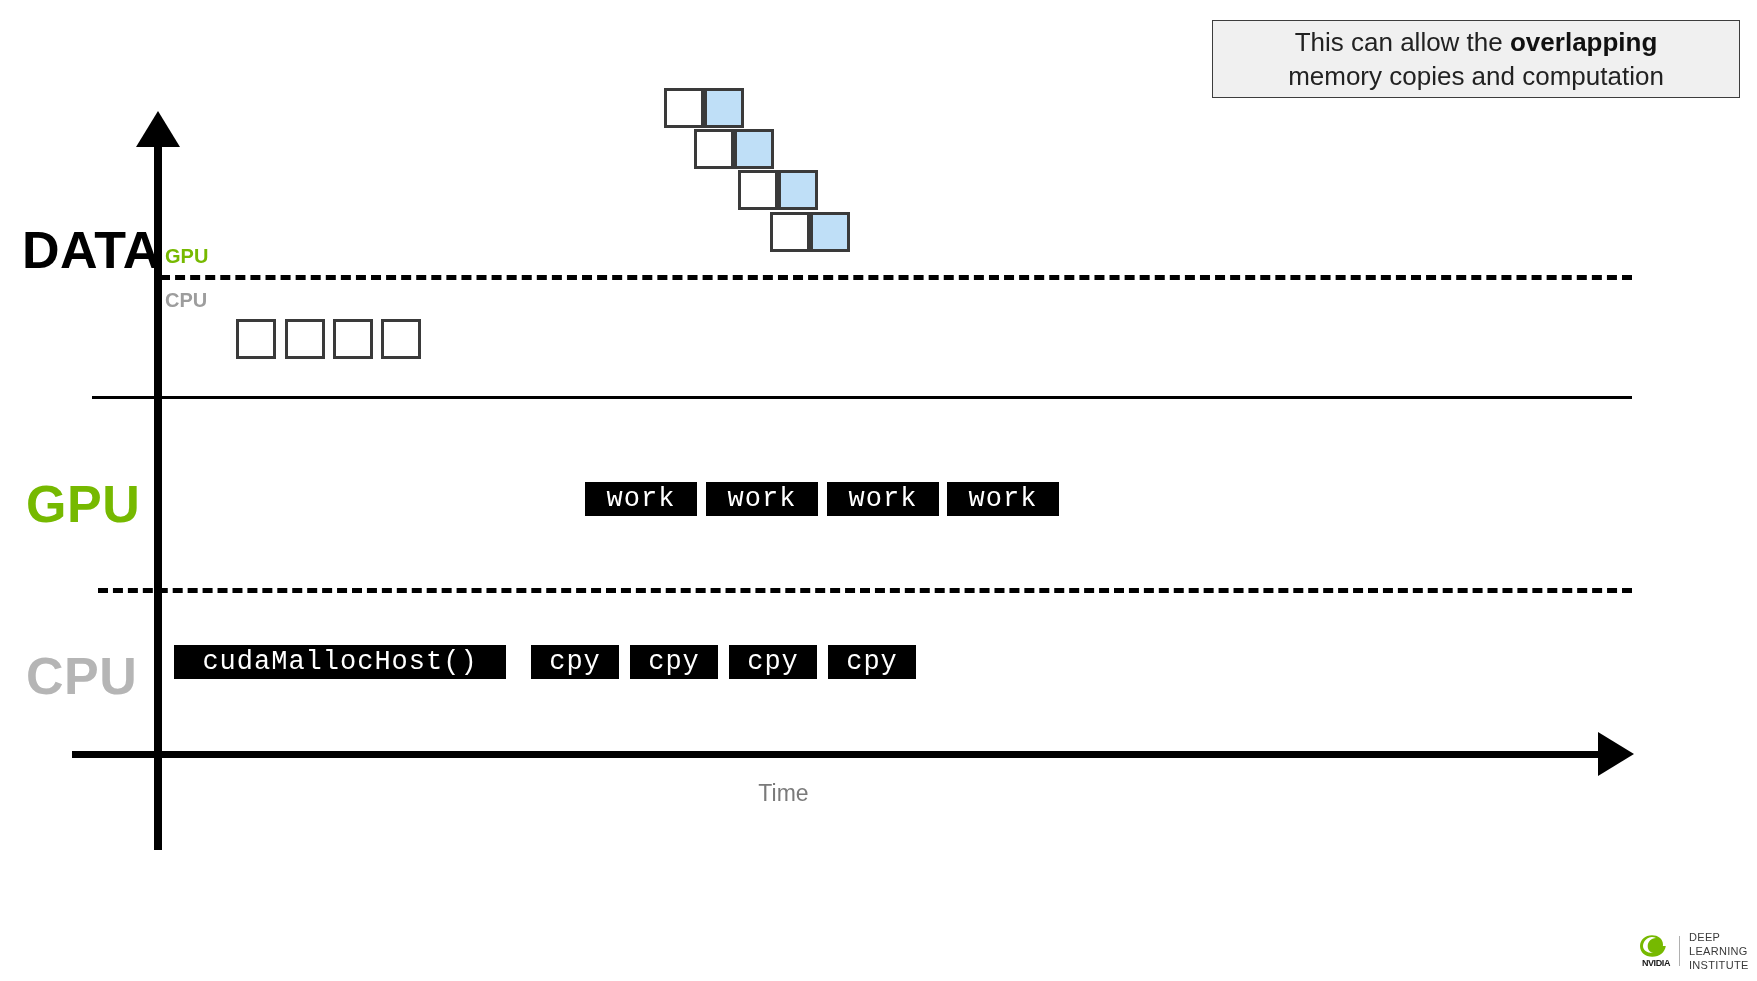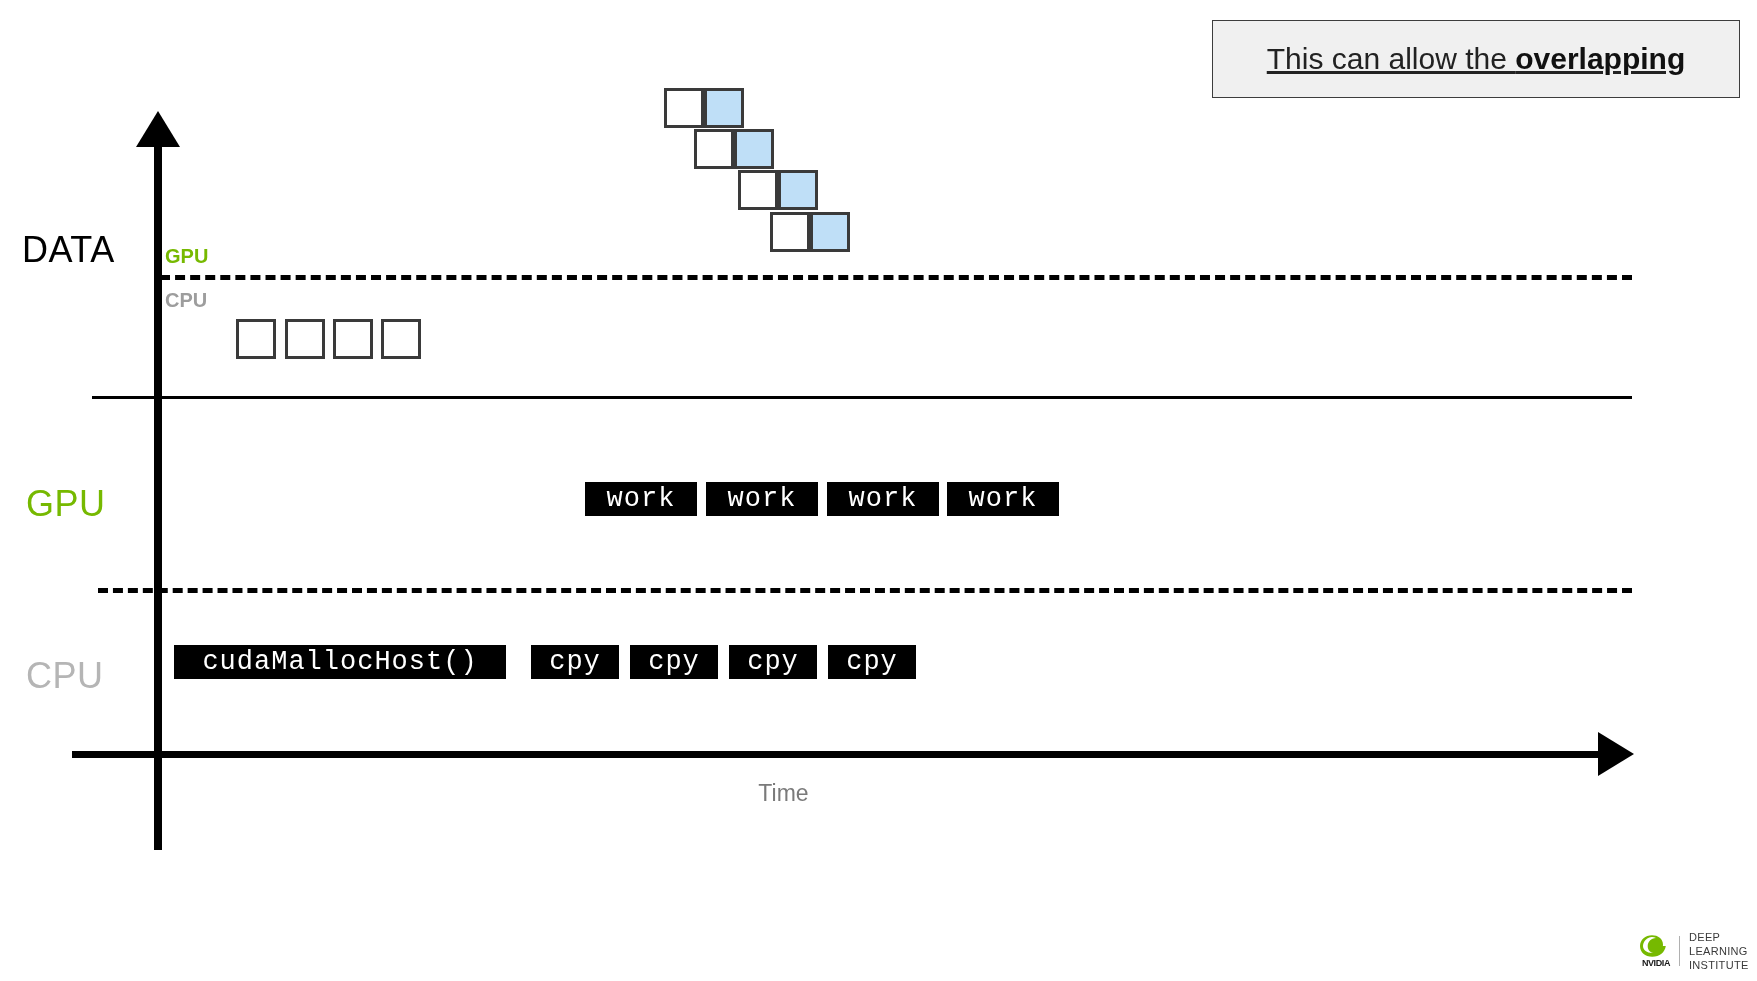--- a/index.html
+++ b/index.html
@@ -28,24 +28,23 @@
     background: #f0f0f0;
     border: 1.5px solid #3d3d3d;
     box-sizing: border-box;
     display: flex;
     flex-direction: column;
     align-items: center;
     justify-content: center;
     line-height: 1.32;
   }
   .callout-line {
-    font-size: 30px;
+    font-size: 26px;
     color: #222222;
     white-space: nowrap;
-    text-decoration: underline;
   }
   .callout-line b { font-weight: bold; color: #111111; }
 
   
   .v-axis {
     position: absolute;
     left: 154px;
     top: 140px;
     width: 8px;
     height: 710px;
@@ -101,22 +100,22 @@
     left: 92px;
     top: 396px;
     width: 1540px;
     height: 3px;
     background: #000000;
   }
 
   
   .row-label {
     position: absolute;
-    font-size: 36px;
-    font-weight: normal;
+    font-size: 52px;
+    font-weight: bold;
     letter-spacing: 0.5px;
   }
   .lbl-data { left: 22px;  top: 250px; color: #000000; transform: translateY(-50%); }
   .lbl-gpu  { left: 26px;  top: 504px; color: #76b900; transform: translateY(-50%); }
   .lbl-cpu  { left: 26px;  top: 676px; color: #b5b5b5; transform: translateY(-50%); }
 
   .tier-label {
     position: absolute;
     left: 165px;
     font-size: 20px;
@@ -177,20 +176,21 @@
     letter-spacing: 0.3px;
   }
 </style>
 </head>
 <body>
 
 <div id="slide">
 
   <div class="callout">
     <div class="callout-line"><span>This can allow the </span><b>overlapping</b></div>
+    <div class="callout-line">memory copies and computation</div>
   </div>
 
   <div class="v-arrow"></div>
   <div class="v-axis"></div>
   <div class="h-axis"></div>
   <div class="h-arrow"></div>
   <div class="time-label">Time</div>
 
   <div class="dashed-line dash-data"></div>
   <div class="solid-line"></div>

